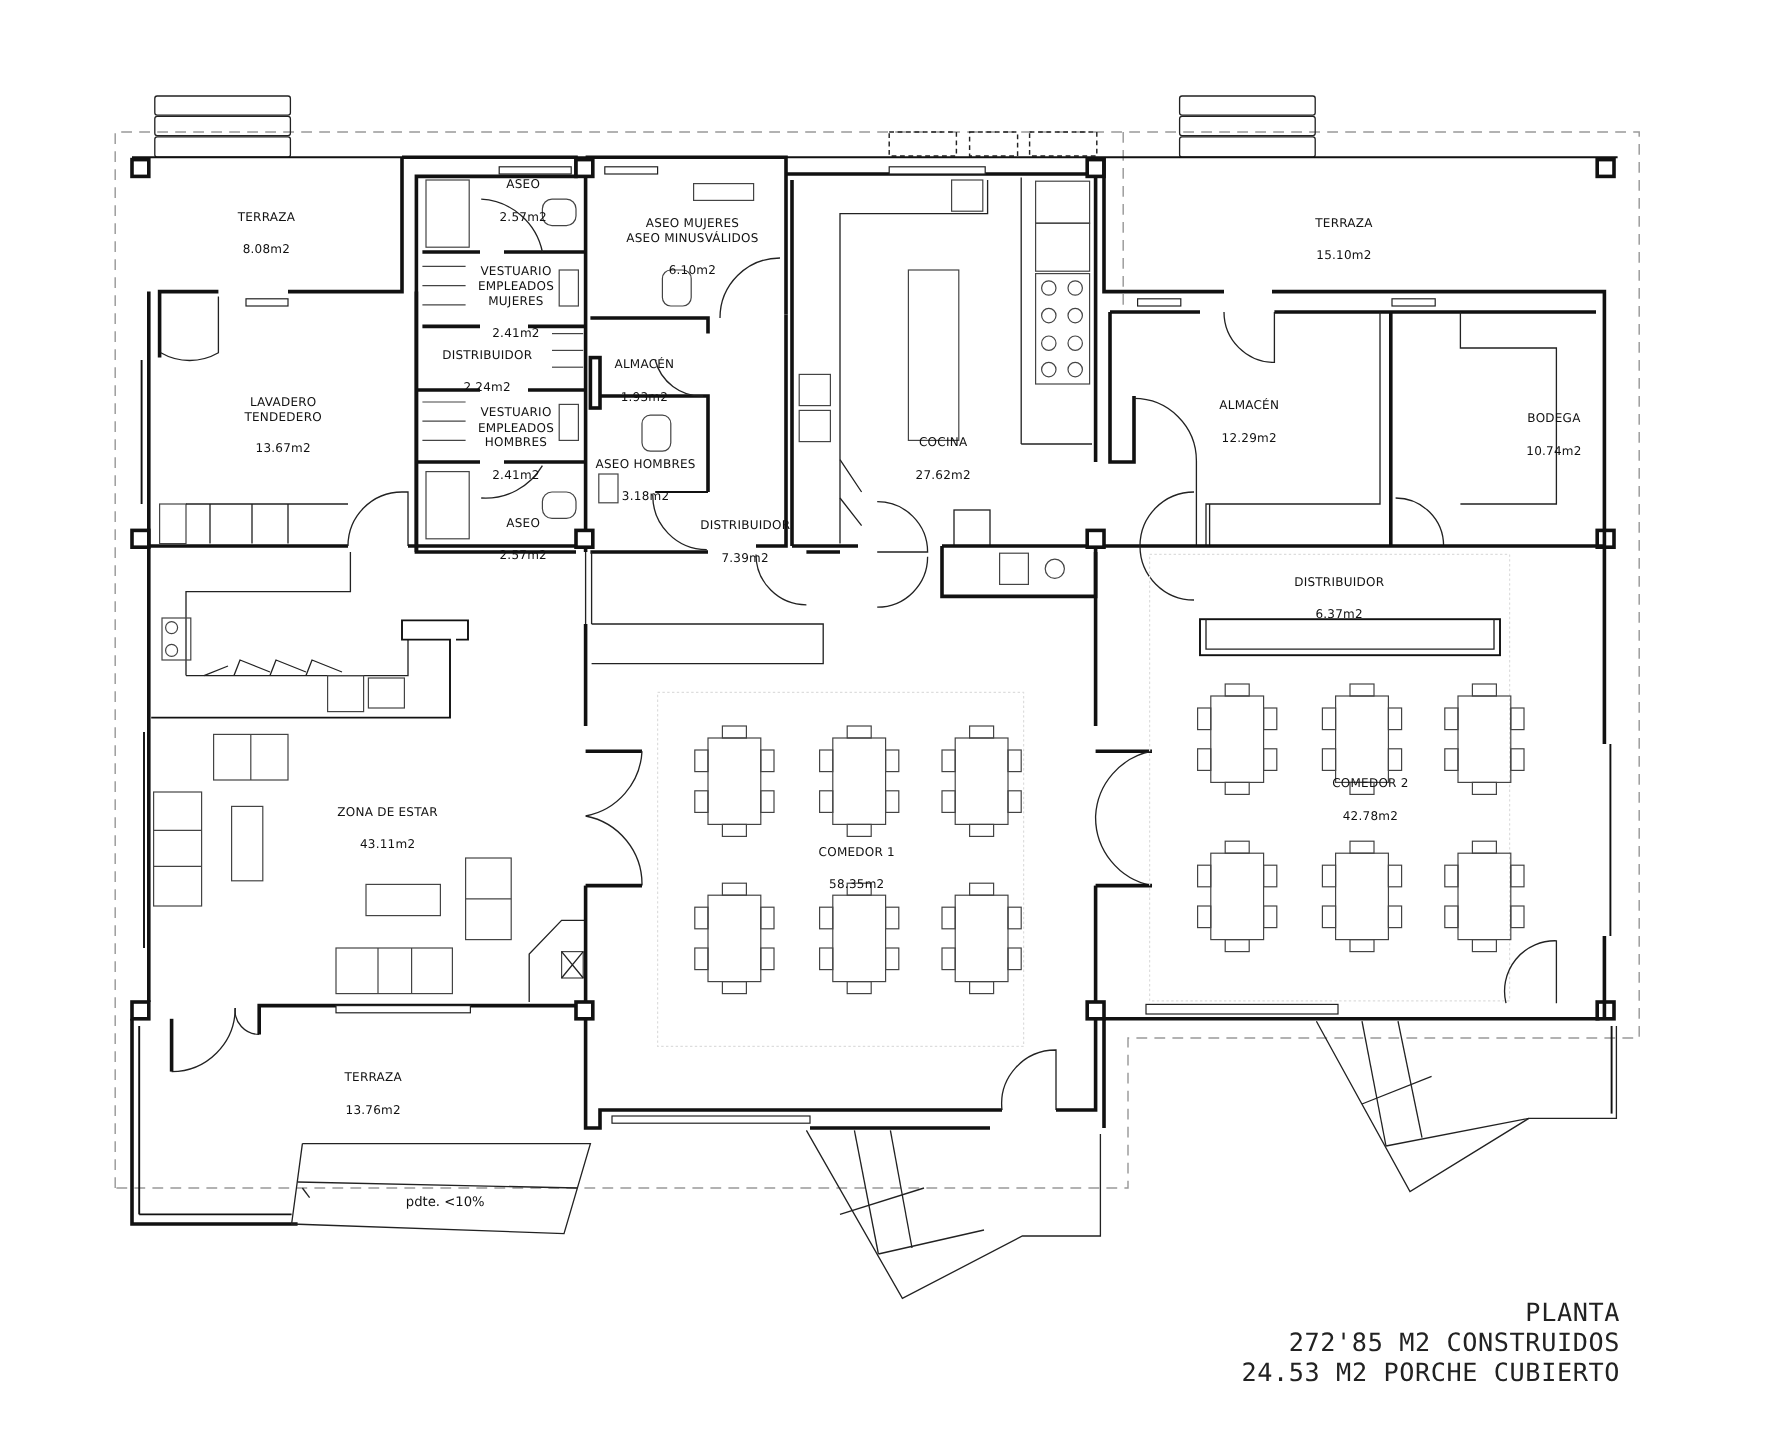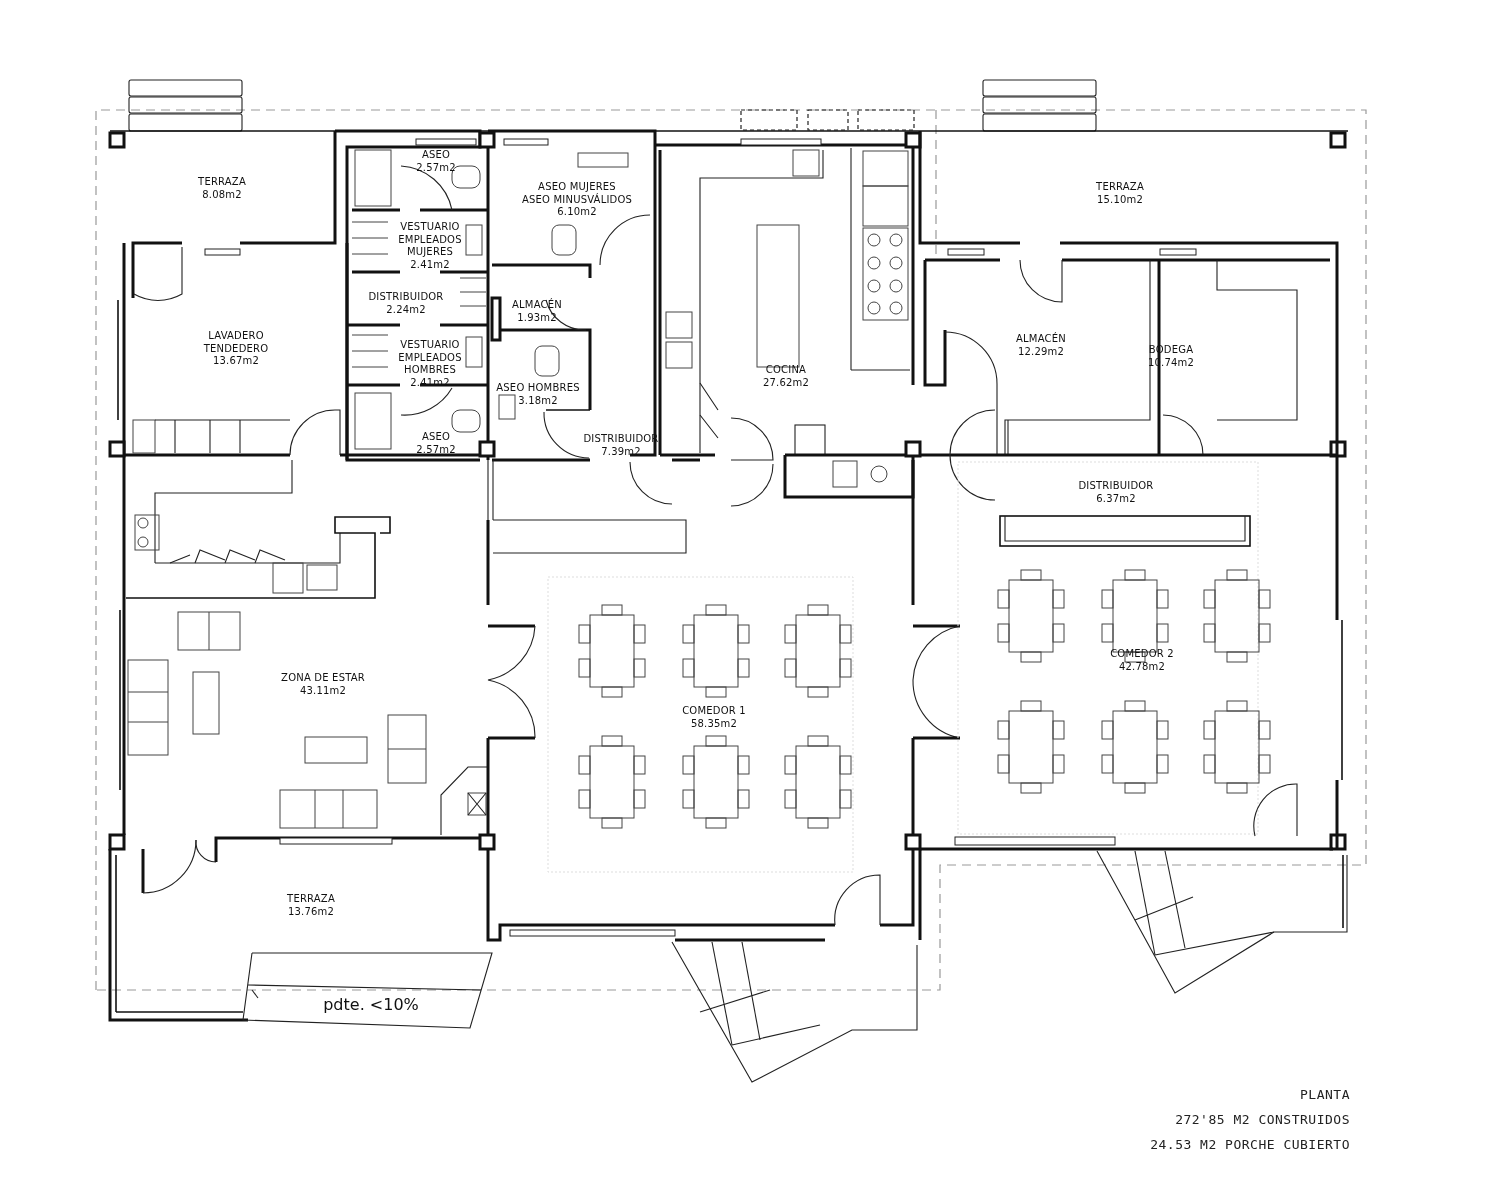--- a/index.html
+++ b/index.html
@@ -9,24 +9,24 @@
     .wall-thin { fill: none; stroke: #111; stroke-width: 1.6; }
     .line { fill: none; stroke: #222; stroke-width: 1.1; }
     .furn { fill: none; stroke: #444; stroke-width: 1; }
     .dash { fill: none; stroke: #999; stroke-width: 1.2; stroke-dasharray: 9 6; }
     .dash-dark { fill: none; stroke: #222; stroke-width: 1.2; stroke-dasharray: 4 3; }
     .dot-area { fill: none; stroke: #ddd; stroke-width: 1; stroke-dasharray: 2 2; }
     .col { fill: #fff; stroke: #111; stroke-width: 3; }
     .win { fill: #fff; stroke: #222; stroke-width: 1; }
     .label { position: absolute; text-align: center; font-size: 10px; line-height: 12.5px; color: #111; letter-spacing: 0.2px; transform: translateX(-50%); white-space: nowrap; }
     .label .n { display: block; }
-    .label .a { display: block; }
-    .slope { position: absolute; font-size: 16px; color: #111; transform: translateX(-50%); white-space: nowrap; }
+    .label .a { display: block; margin-top: 14px; }
+    .slope { position: absolute; font-size: 11px; color: #111; transform: translateX(-50%); white-space: nowrap; }
     .summary { position: absolute; right: 136px; top: 1082px; text-align: right; font-family: "DejaVu Sans Mono", monospace; color: #222; }
-    .summary div { font-size: 13px; line-height: 25px; letter-spacing: 0.5px; }
+    .summary div { font-size: 21px; line-height: 25px; letter-spacing: 0.5px; }
   </style>
 </head>
 <body>
 
 <svg id="plan" viewBox="0 0 1486 1200" xmlns="http://www.w3.org/2000/svg">
 
   <g>
     <polyline class="dash" points="96,990 96,110 1366,110 1366,865 940,865 940,990 96,990"></polyline>
     <line class="dash" x1="936" y1="110" x2="936" y2="260"></line>
   </g>
@@ -424,21 +424,21 @@
       <span class="a">27.62m2</span>
     </div>
   <div class="label" style="left:1120px;top:181px">
       <span class="n">TERRAZA</span>
       <span class="a">15.10m2</span>
     </div>
   <div class="label" style="left:1041px;top:333px">
       <span class="n">ALMACÉN</span>
       <span class="a">12.29m2</span>
     </div>
-  <div class="label" style="left:1171px;top:344px">
+  <div class="label" style="left:1295px;top:344px">
       <span class="n">BODEGA</span>
       <span class="a">10.74m2</span>
     </div>
   <div class="label" style="left:1116px;top:480px">
       <span class="n">DISTRIBUIDOR</span>
       <span class="a">6.37m2</span>
     </div>
   <div class="label" style="left:323px;top:672px">
       <span class="n">ZONA  DE  ESTAR</span>
       <span class="a">43.11m2</span>

